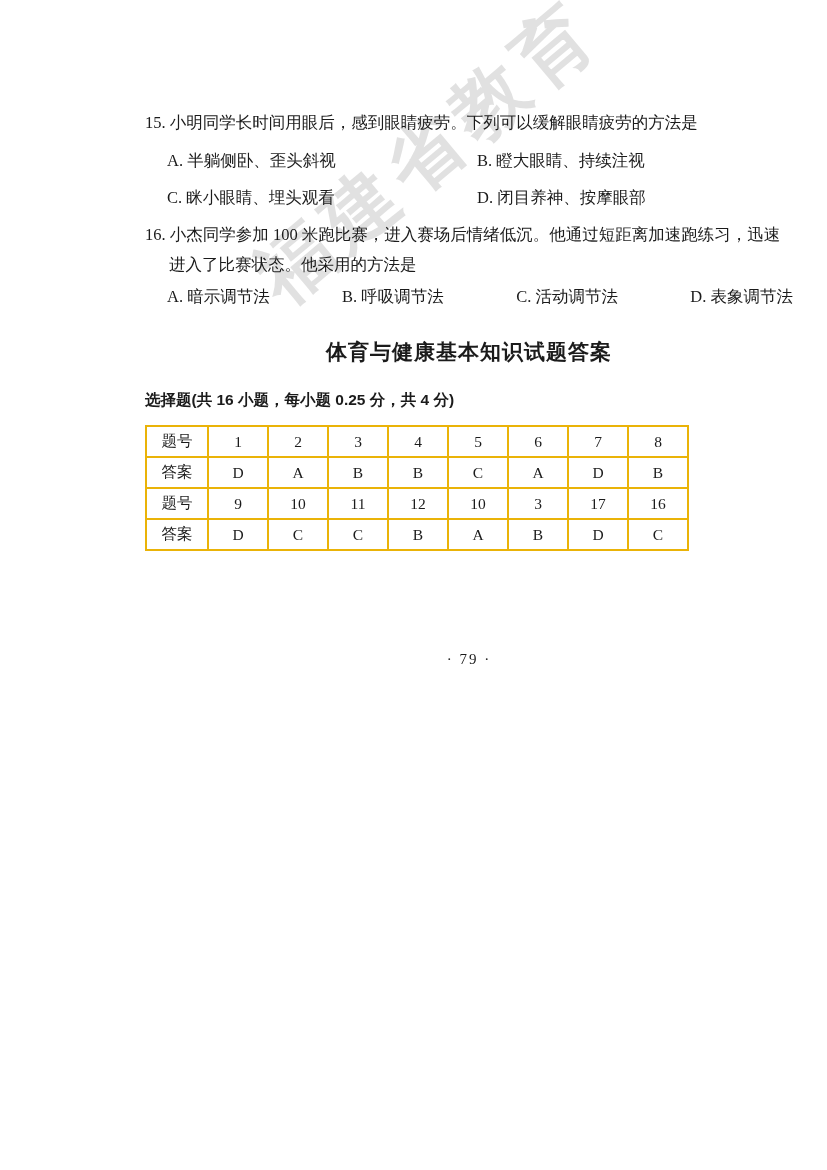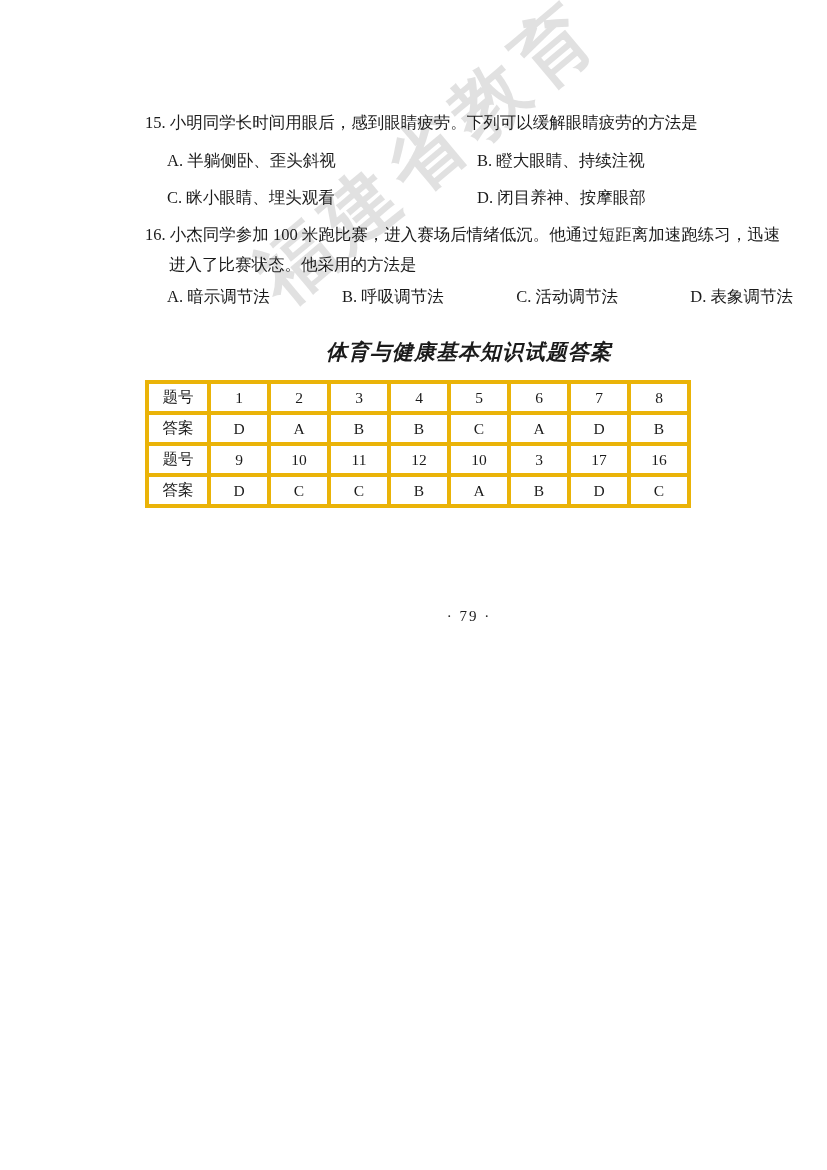--- a/index.html
+++ b/index.html
@@ -58,36 +58,35 @@
     font-size: 16.5px;
     line-height: 30px;
   }
   .answers-title {
     margin-top: 26px;
     text-align: center;
     font-size: 21px;
     font-weight: bold;
     font-family: "Liberation Sans", "DejaVu Sans", sans-serif;
     letter-spacing: 1px;
-    font-style: italic;
   }
   .section-heading {
     margin-top: 24px;
     font-size: 15.5px;
     font-weight: bold;
     font-family: "Liberation Sans", "DejaVu Sans", sans-serif;
   }
   table.answer-table {
     border-collapse: collapse;
     margin-top: 14px;
     table-layout: fixed;
     width: 542px;
   }
   table.answer-table td {
-    border: 4px solid #eab308;
+    border: 2px solid #eab308;
     height: 31px;
     text-align: center;
     vertical-align: middle;
     font-size: 15.5px;
     padding: 0;
   }
   td.label-col { width: 62px; }
   td.num-col { width: 60px; }
   .page-number {
     margin-top: 100px;
@@ -120,20 +119,21 @@
       <div class="q16-options">
         <span>A. 暗示调节法</span>
         <span>B. 呼吸调节法</span>
         <span>C. 活动调节法</span>
         <span>D. 表象调节法</span>
       </div>
     </div>
 
     <div class="answers-title">体育与健康基本知识试题答案</div>
 
+    <div class="section-heading">选择题(共 16 小题，每小题 0.25 分，共 4 分)</div>
 
     <table class="answer-table">
       <tbody>
         <tr>
           <td class="label-col">题号</td>
           <td class="num-col">1</td>
           <td class="num-col">2</td>
           <td class="num-col">3</td>
           <td class="num-col">4</td>
           <td class="num-col">5</td>

